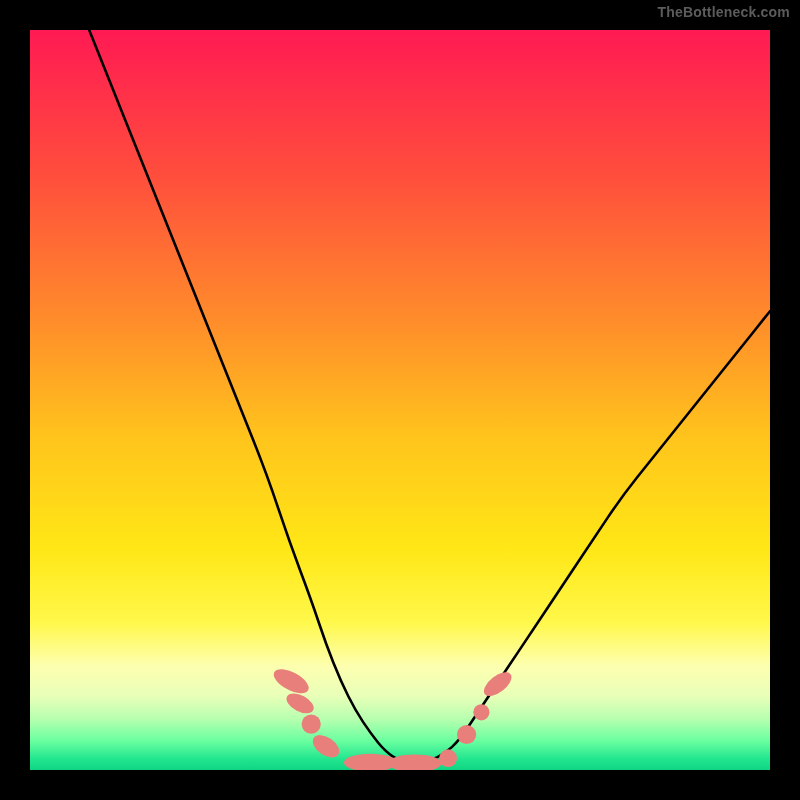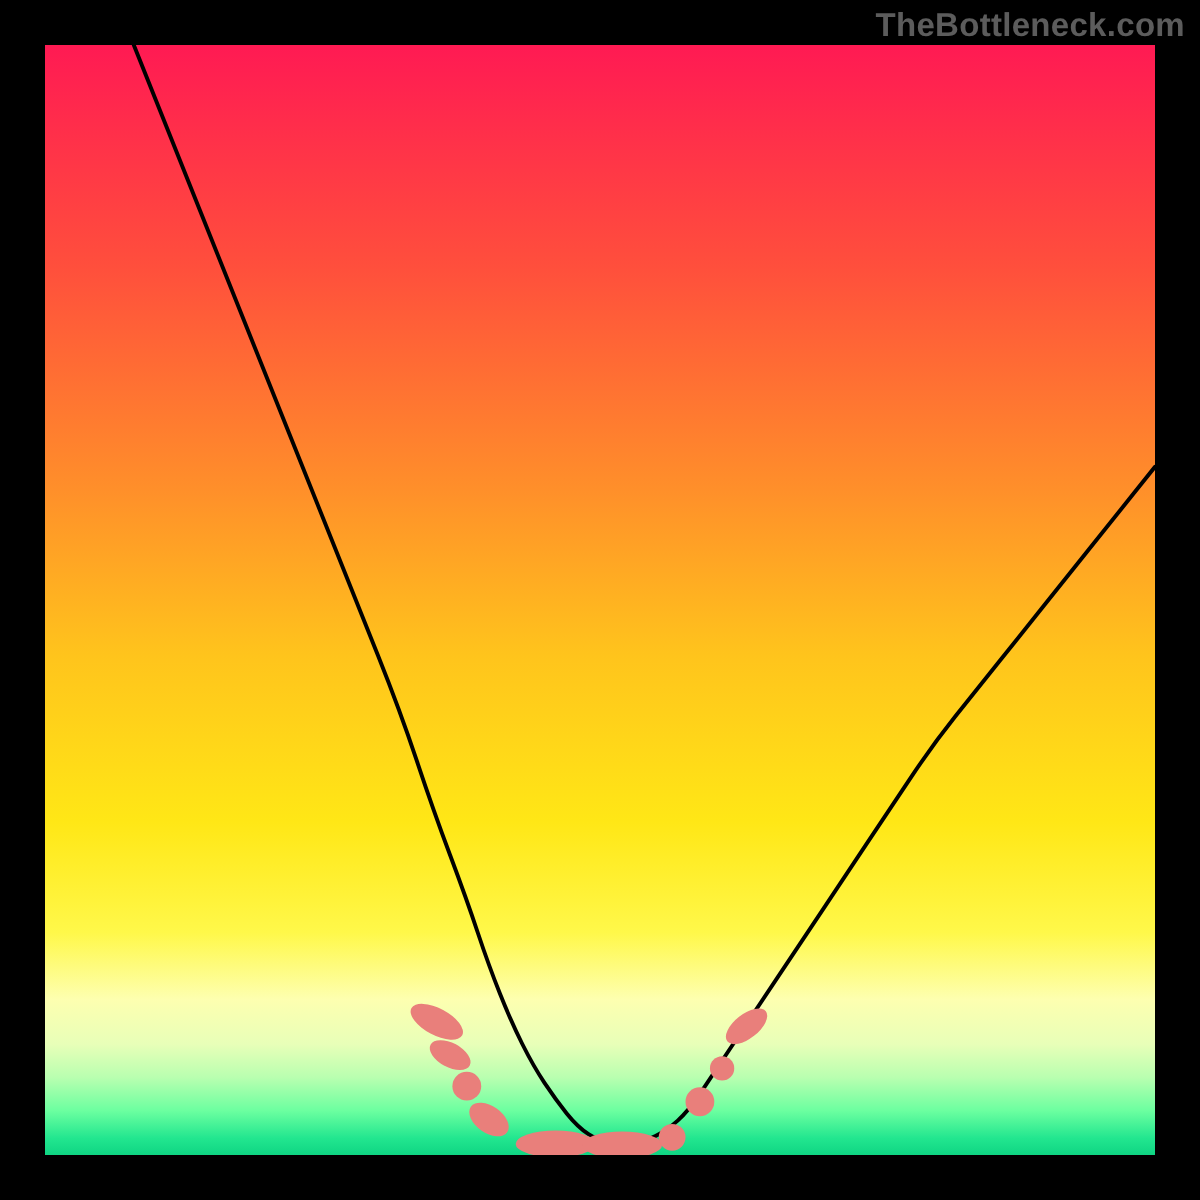--- a/index.html
+++ b/index.html
@@ -32,21 +32,21 @@
     position: absolute;
     inset: 0;
     width: 740px;
     height: 740px;
   }
   .watermark {
     position: absolute;
     top: 4px;
     right: 10px;
     font-family: Arial, Helvetica, sans-serif;
-    font-size: 22px;
+    font-size: 14px;
     font-weight: 600;
     color: #5c5c5c;
     letter-spacing: 0.2px;
   }
 </style>
 </head>
 <body>
 
 <div class="stage">
   <div class="watermark">TheBottleneck.com</div>

